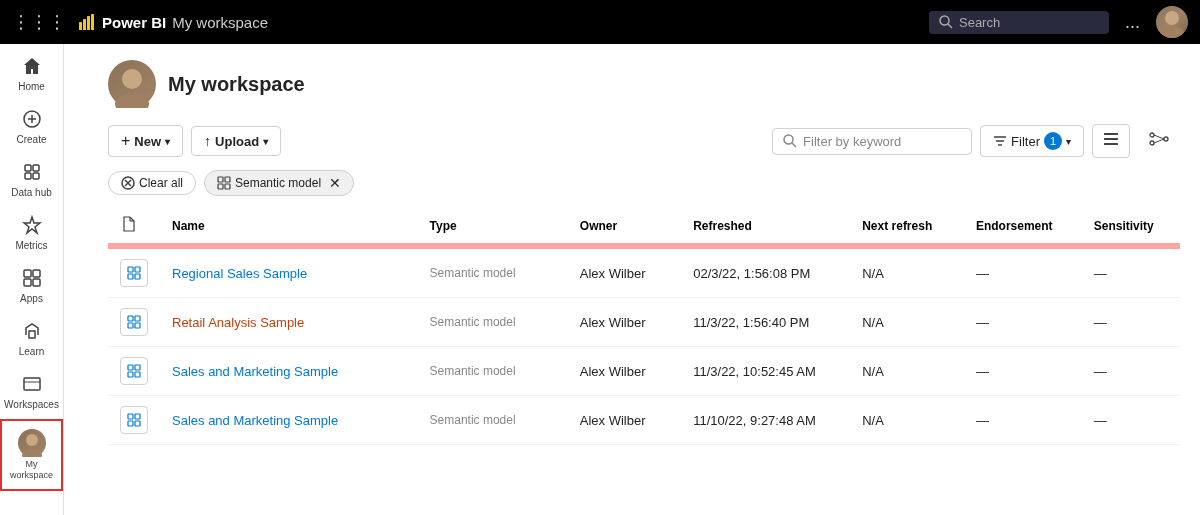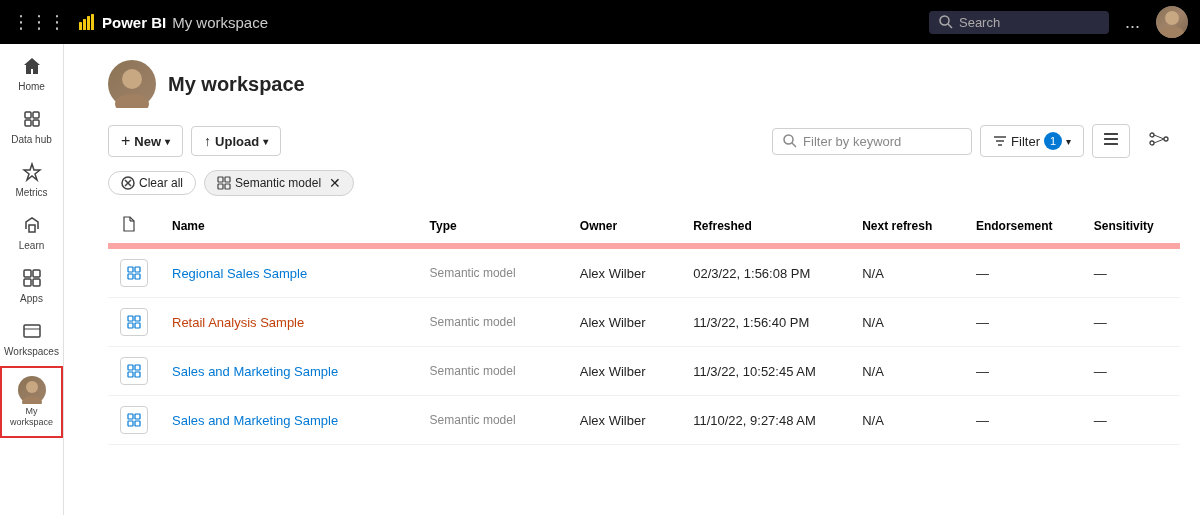--- a/index.html
+++ b/index.html
@@ -197,55 +197,65 @@
       <span class="sidebar-item-icon">
         <svg width="20" height="20" viewBox="0 0 20 20">
             <path d="M10 2L2 9h2v9h5v-5h2v5h5V9h2z" fill="#424242"></path>
           </svg>
       </span>
       <span class="sidebar-item-label">Home</span>
     </div>
     <div class="sidebar-item">
       <span class="sidebar-item-icon">
         <svg width="20" height="20" viewBox="0 0 20 20">
+            <circle cx="10" cy="10" r="8" fill="none" stroke="#424242" stroke-width="1.5"></circle>
+            <line x1="10" y1="6" x2="10" y2="14" stroke="#424242" stroke-width="1.5"></line>
+            <line x1="6" y1="10" x2="14" y2="10" stroke="#424242" stroke-width="1.5"></line>
+          </svg>
+      </span>
+      <span class="sidebar-item-label">Create</span>
+    </div>
+    <div class="sidebar-item">
+      <span class="sidebar-item-icon">
+        <svg width="20" height="20" viewBox="0 0 20 20">
             <rect x="3" y="3" width="6" height="6" fill="none" stroke="#424242" stroke-width="1.5" rx="1"></rect>
             <rect x="11" y="3" width="6" height="6" fill="none" stroke="#424242" stroke-width="1.5" rx="1"></rect>
             <rect x="3" y="11" width="6" height="6" fill="none" stroke="#424242" stroke-width="1.5" rx="1"></rect>
             <rect x="11" y="11" width="6" height="6" fill="none" stroke="#424242" stroke-width="1.5" rx="1"></rect>
           </svg>
       </span>
       <span class="sidebar-item-label">Data hub</span>
     </div>
     <div class="sidebar-item">
       <span class="sidebar-item-icon">
         <svg width="20" height="20" viewBox="0 0 20 20">
             <polygon points="10,2 12,8 18,8 13,12 15,18 10,14 5,18 7,12 2,8 8,8" fill="none" stroke="#424242" stroke-width="1.5"></polygon>
           </svg>
       </span>
       <span class="sidebar-item-label">Metrics</span>
     </div>
     <div class="sidebar-item">
       <span class="sidebar-item-icon">
         <svg width="20" height="20" viewBox="0 0 20 20">
-            <path d="M4 14V7l6-4 6 4v7" fill="none" stroke="#424242" stroke-width="1.5"></path>
-            <rect x="7" y="10" width="6" height="7" fill="none" stroke="#424242" stroke-width="1.5"></rect>
-          </svg>
-      </span>
-      <span class="sidebar-item-label">Learn</span>
-    </div>
-    <div class="sidebar-item">
-      <span class="sidebar-item-icon">
-        <svg width="20" height="20" viewBox="0 0 20 20">
             <rect x="2" y="2" width="7" height="7" fill="none" stroke="#424242" stroke-width="1.5" rx="1"></rect>
             <rect x="11" y="2" width="7" height="7" fill="none" stroke="#424242" stroke-width="1.5" rx="1"></rect>
             <rect x="2" y="11" width="7" height="7" fill="none" stroke="#424242" stroke-width="1.5" rx="1"></rect>
             <rect x="11" y="11" width="7" height="7" fill="none" stroke="#424242" stroke-width="1.5" rx="1"></rect>
           </svg>
       </span>
       <span class="sidebar-item-label">Apps</span>
+    </div>
+    <div class="sidebar-item">
+      <span class="sidebar-item-icon">
+        <svg width="20" height="20" viewBox="0 0 20 20">
+            <path d="M4 14V7l6-4 6 4v7" fill="none" stroke="#424242" stroke-width="1.5"></path>
+            <rect x="7" y="10" width="6" height="7" fill="none" stroke="#424242" stroke-width="1.5"></rect>
+          </svg>
+      </span>
+      <span class="sidebar-item-label">Learn</span>
     </div>
     <div class="sidebar-item">
       <span class="sidebar-item-icon">
         <svg width="20" height="20" viewBox="0 0 20 20">
             <rect x="2" y="4" width="16" height="12" fill="none" stroke="#424242" stroke-width="1.5" rx="1"></rect>
             <line x1="2" y1="8" x2="18" y2="8" stroke="#424242" stroke-width="1"></line>
           </svg>
       </span>
       <span class="sidebar-item-label">Workspaces</span>
     </div>

